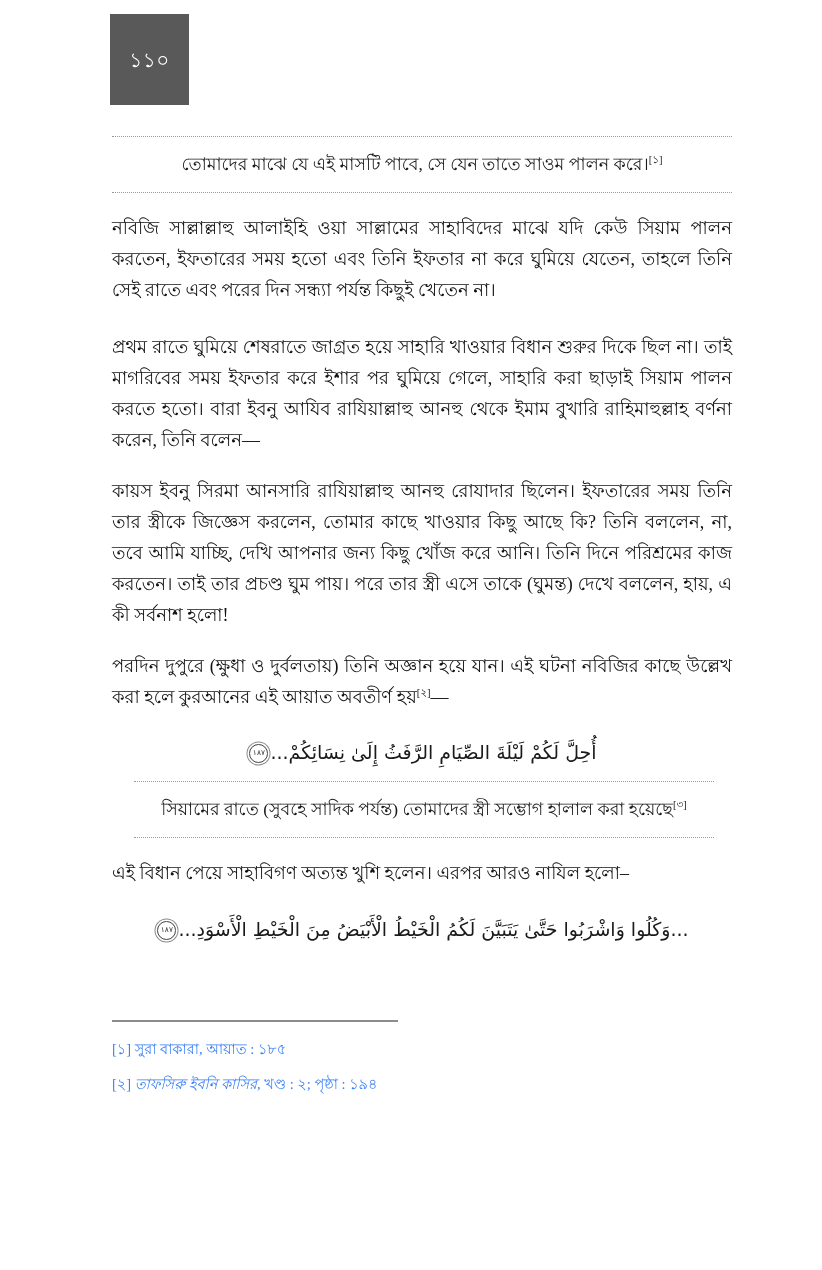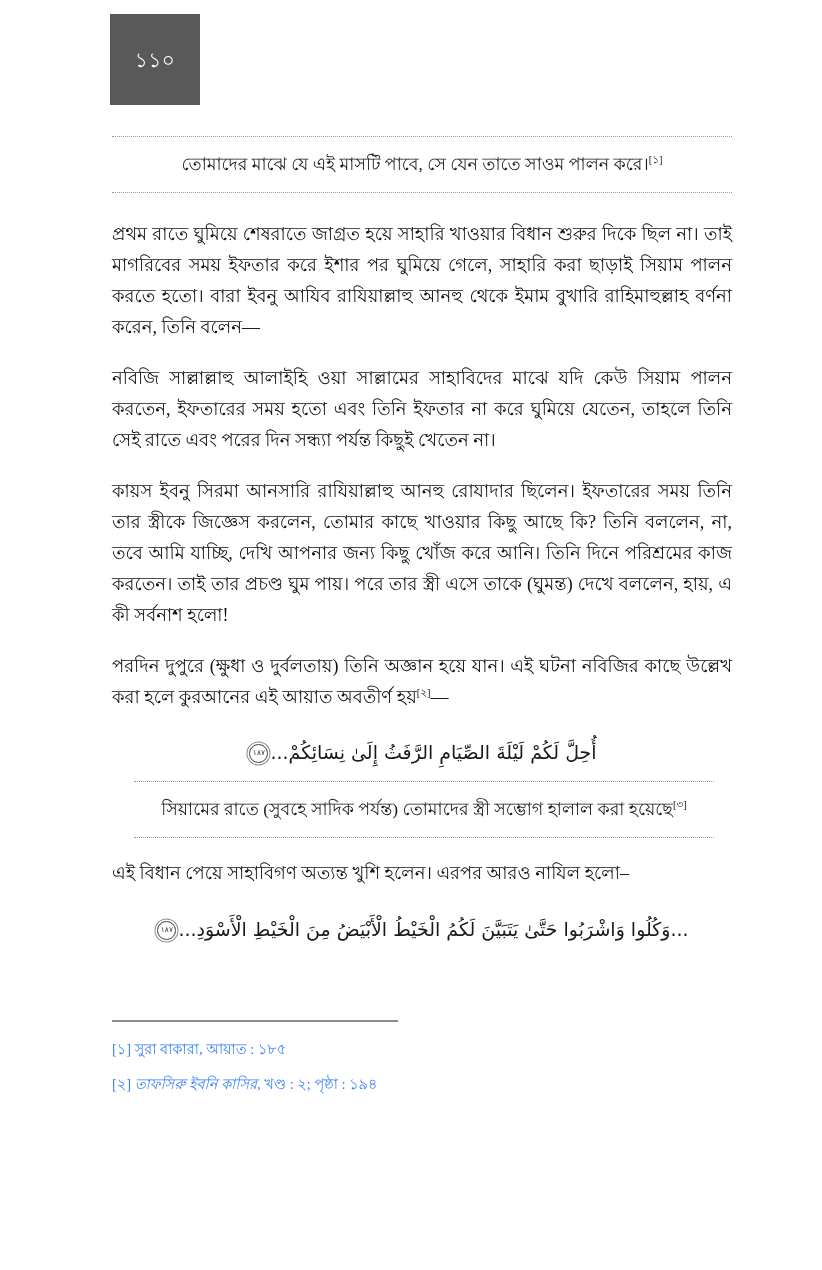--- a/index.html
+++ b/index.html
@@ -29,21 +29,21 @@
     position: absolute;
     top: 0;
     left: 0;
     width: 822px;
     height: 110px;
   }
   .page-number-box {
     position: absolute;
     left: 110px;
     top: 14px;
-    width: 90px;
+    width: 79px;
     height: 91px;
     background: #595959;
     display: flex;
     align-items: center;
     justify-content: center;
   }
   .page-number-text {
     color: #ffffff;
     font-size: 20px;
     letter-spacing: 0.5px;
@@ -180,23 +180,23 @@
       <span class="page-number-text">১১০</span>
     </div>
   </div>
 
   <div class="content">
 
     <div class="quote-block">
       <p class="quote-text single"><span>তোমাদের মাঝে যে এই মাসটি পাবে, সে যেন তাতে সাওম পালন করে।</span><sup class="fn">[১]</sup></p>
     </div>
 
+    <p class="para">নবিজি সাল্লাল্লাহু আলাইহি ওয়া সাল্লামের সাহাবিদের মাঝে যদি কেউ সিয়াম পালন করতেন, ইফতারের সময় হতো এবং তিনি ইফতার না করে ঘুমিয়ে যেতেন, তাহলে তিনি সেই রাতে এবং পরের দিন সন্ধ্যা পর্যন্ত কিছুই খেতেন না।</p>
+
     <p class="para first">প্রথম রাতে ঘুমিয়ে শেষরাতে জাগ্রত হয়ে সাহারি খাওয়ার বিধান শুরুর দিকে ছিল না। তাই মাগরিবের সময় ইফতার করে ইশার পর ঘুমিয়ে গেলে, সাহারি করা ছাড়াই সিয়াম পালন করতে হতো। বারা ইবনু আযিব রাযিয়াল্লাহু আনহু থেকে ইমাম বুখারি রাহিমাহুল্লাহ বর্ণনা করেন, তিনি বলেন—</p>
-
-    <p class="para">নবিজি সাল্লাল্লাহু আলাইহি ওয়া সাল্লামের সাহাবিদের মাঝে যদি কেউ সিয়াম পালন করতেন, ইফতারের সময় হতো এবং তিনি ইফতার না করে ঘুমিয়ে যেতেন, তাহলে তিনি সেই রাতে এবং পরের দিন সন্ধ্যা পর্যন্ত কিছুই খেতেন না।</p>
 
     <p class="para">কায়স ইবনু সিরমা আনসারি রাযিয়াল্লাহু আনহু রোযাদার ছিলেন। ইফতারের সময় তিনি তার স্ত্রীকে জিজ্ঞেস করলেন, তোমার কাছে খাওয়ার কিছু আছে কি? তিনি বললেন, না, তবে আমি যাচ্ছি, দেখি আপনার জন্য কিছু খোঁজ করে আনি। তিনি দিনে পরিশ্রমের কাজ করতেন। তাই তার প্রচণ্ড ঘুম পায়। পরে তার স্ত্রী এসে তাকে (ঘুমন্ত) দেখে বললেন, হায়, এ কী সর্বনাশ হলো!</p>
 
     <p class="para"><span>পরদিন দুপুরে (ক্ষুধা ও দুর্বলতায়) তিনি অজ্ঞান হয়ে যান। এই ঘটনা নবিজির কাছে উল্লেখ করা হলে কুরআনের এই আয়াত অবতীর্ণ হয়</span><sup class="fn">[২]</sup><span>—</span></p>
 
     <div class="ayah">
       <span class="ayah-line">أُحِلَّ لَكُمْ لَيْلَةَ الصِّيَامِ الرَّفَثُ إِلَىٰ نِسَائِكُمْ...</span><span class="ayah-marker">١٨٧</span>
     </div>
 
     <div class="quote-block narrow">

